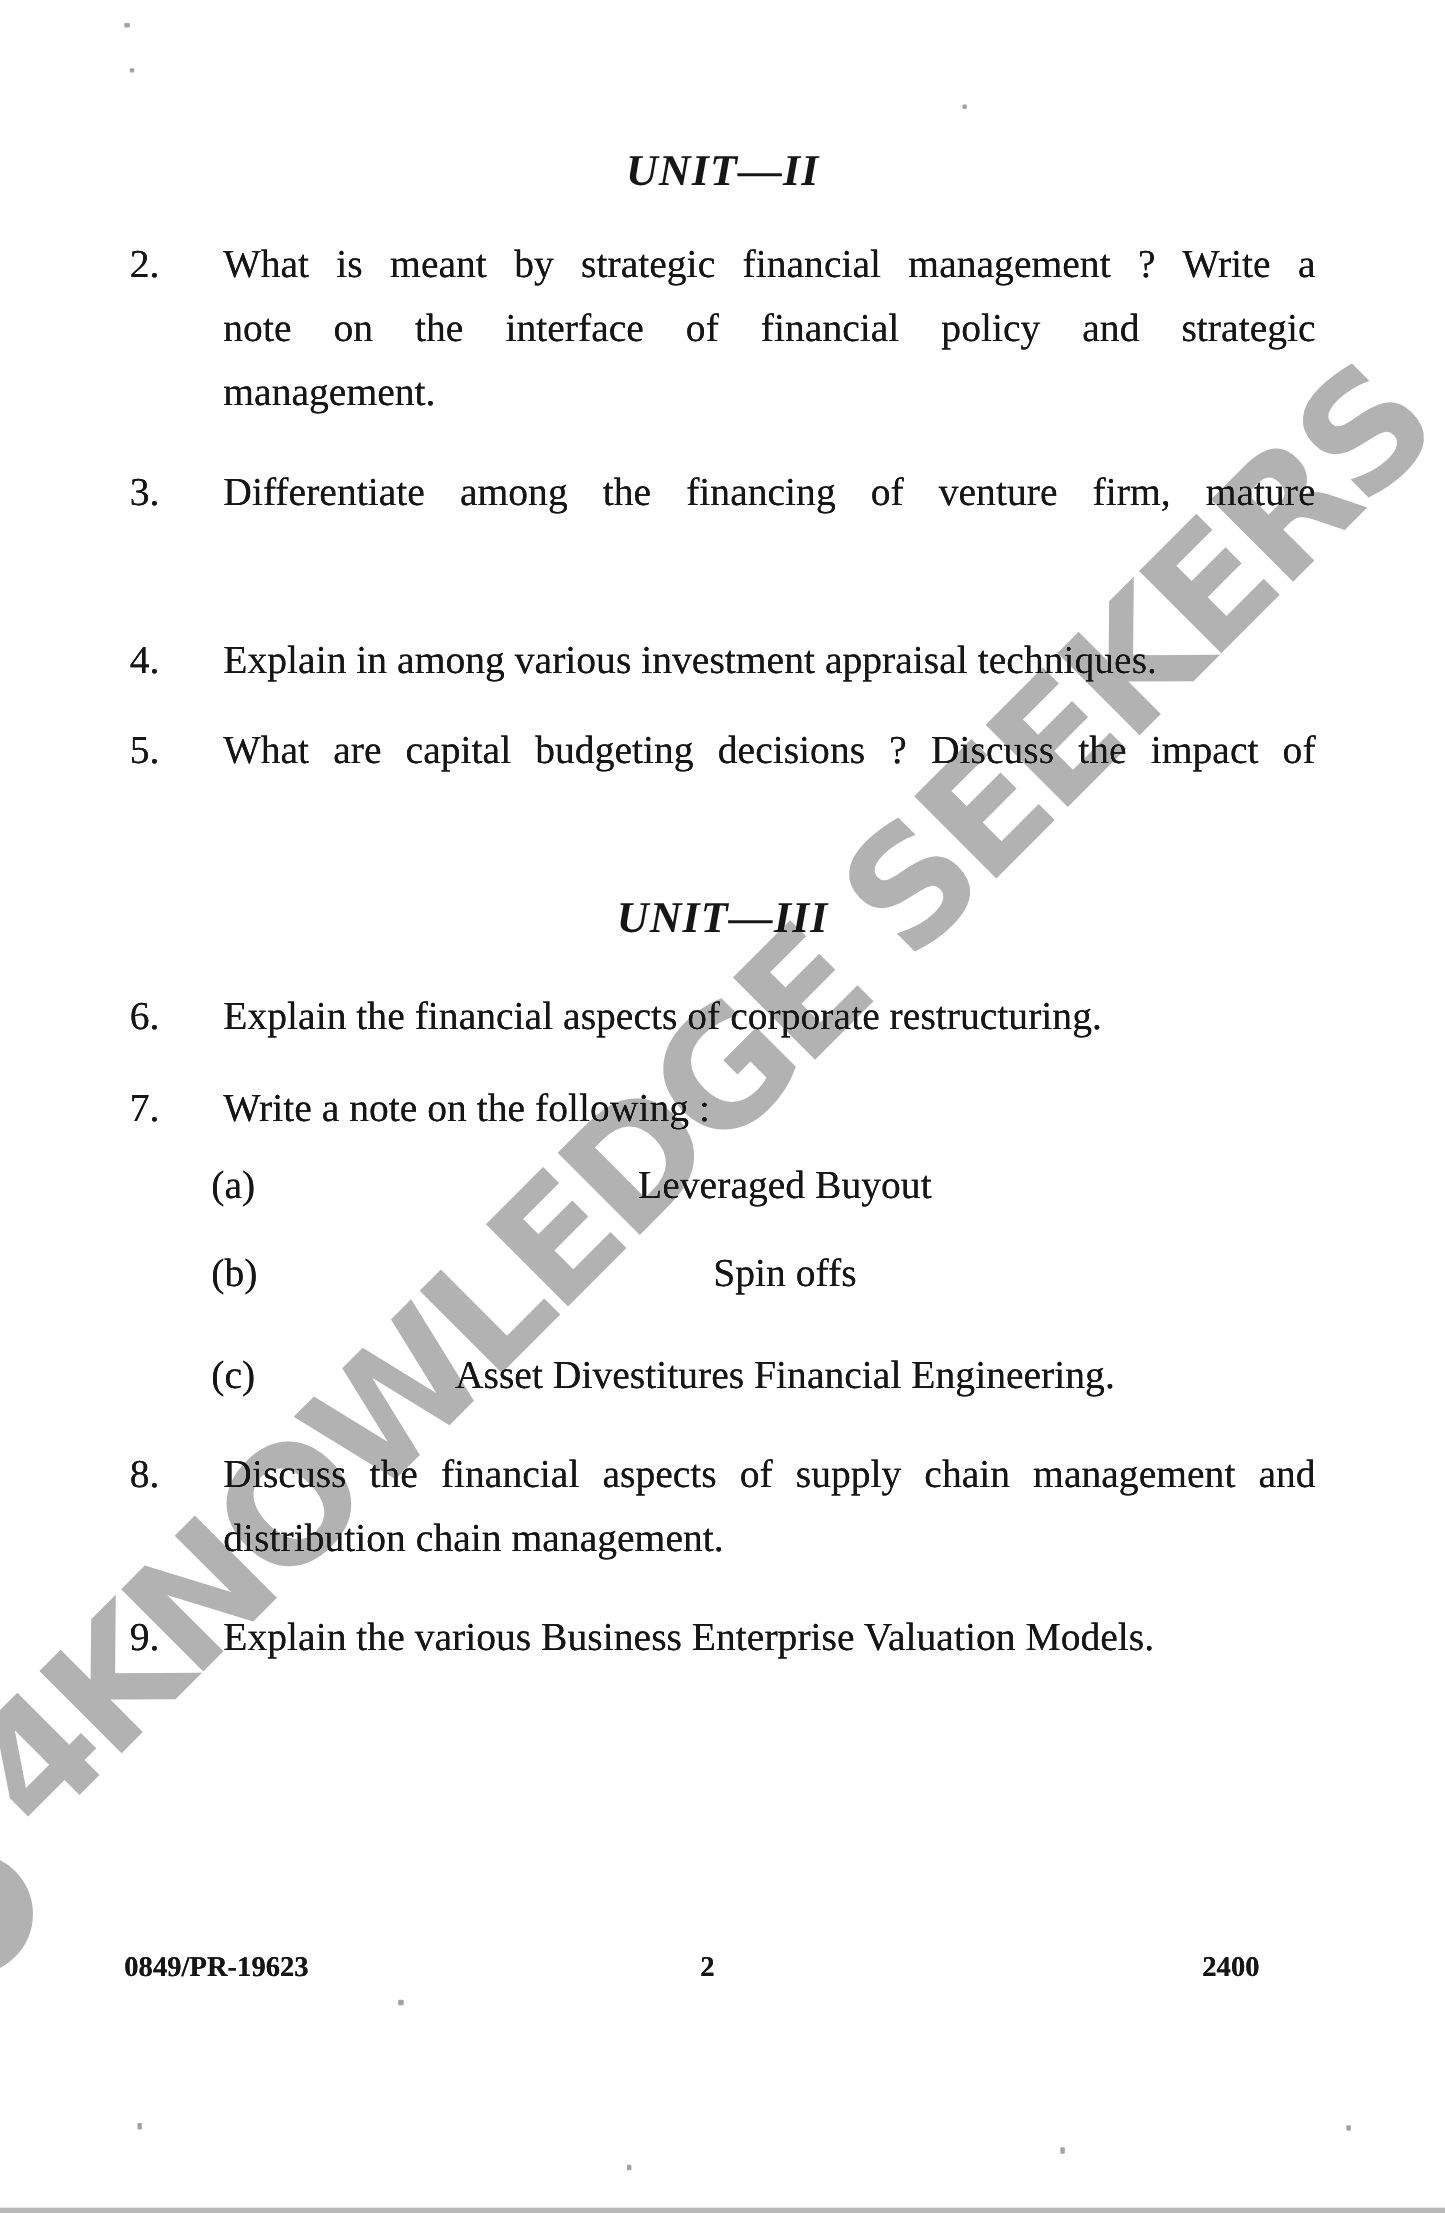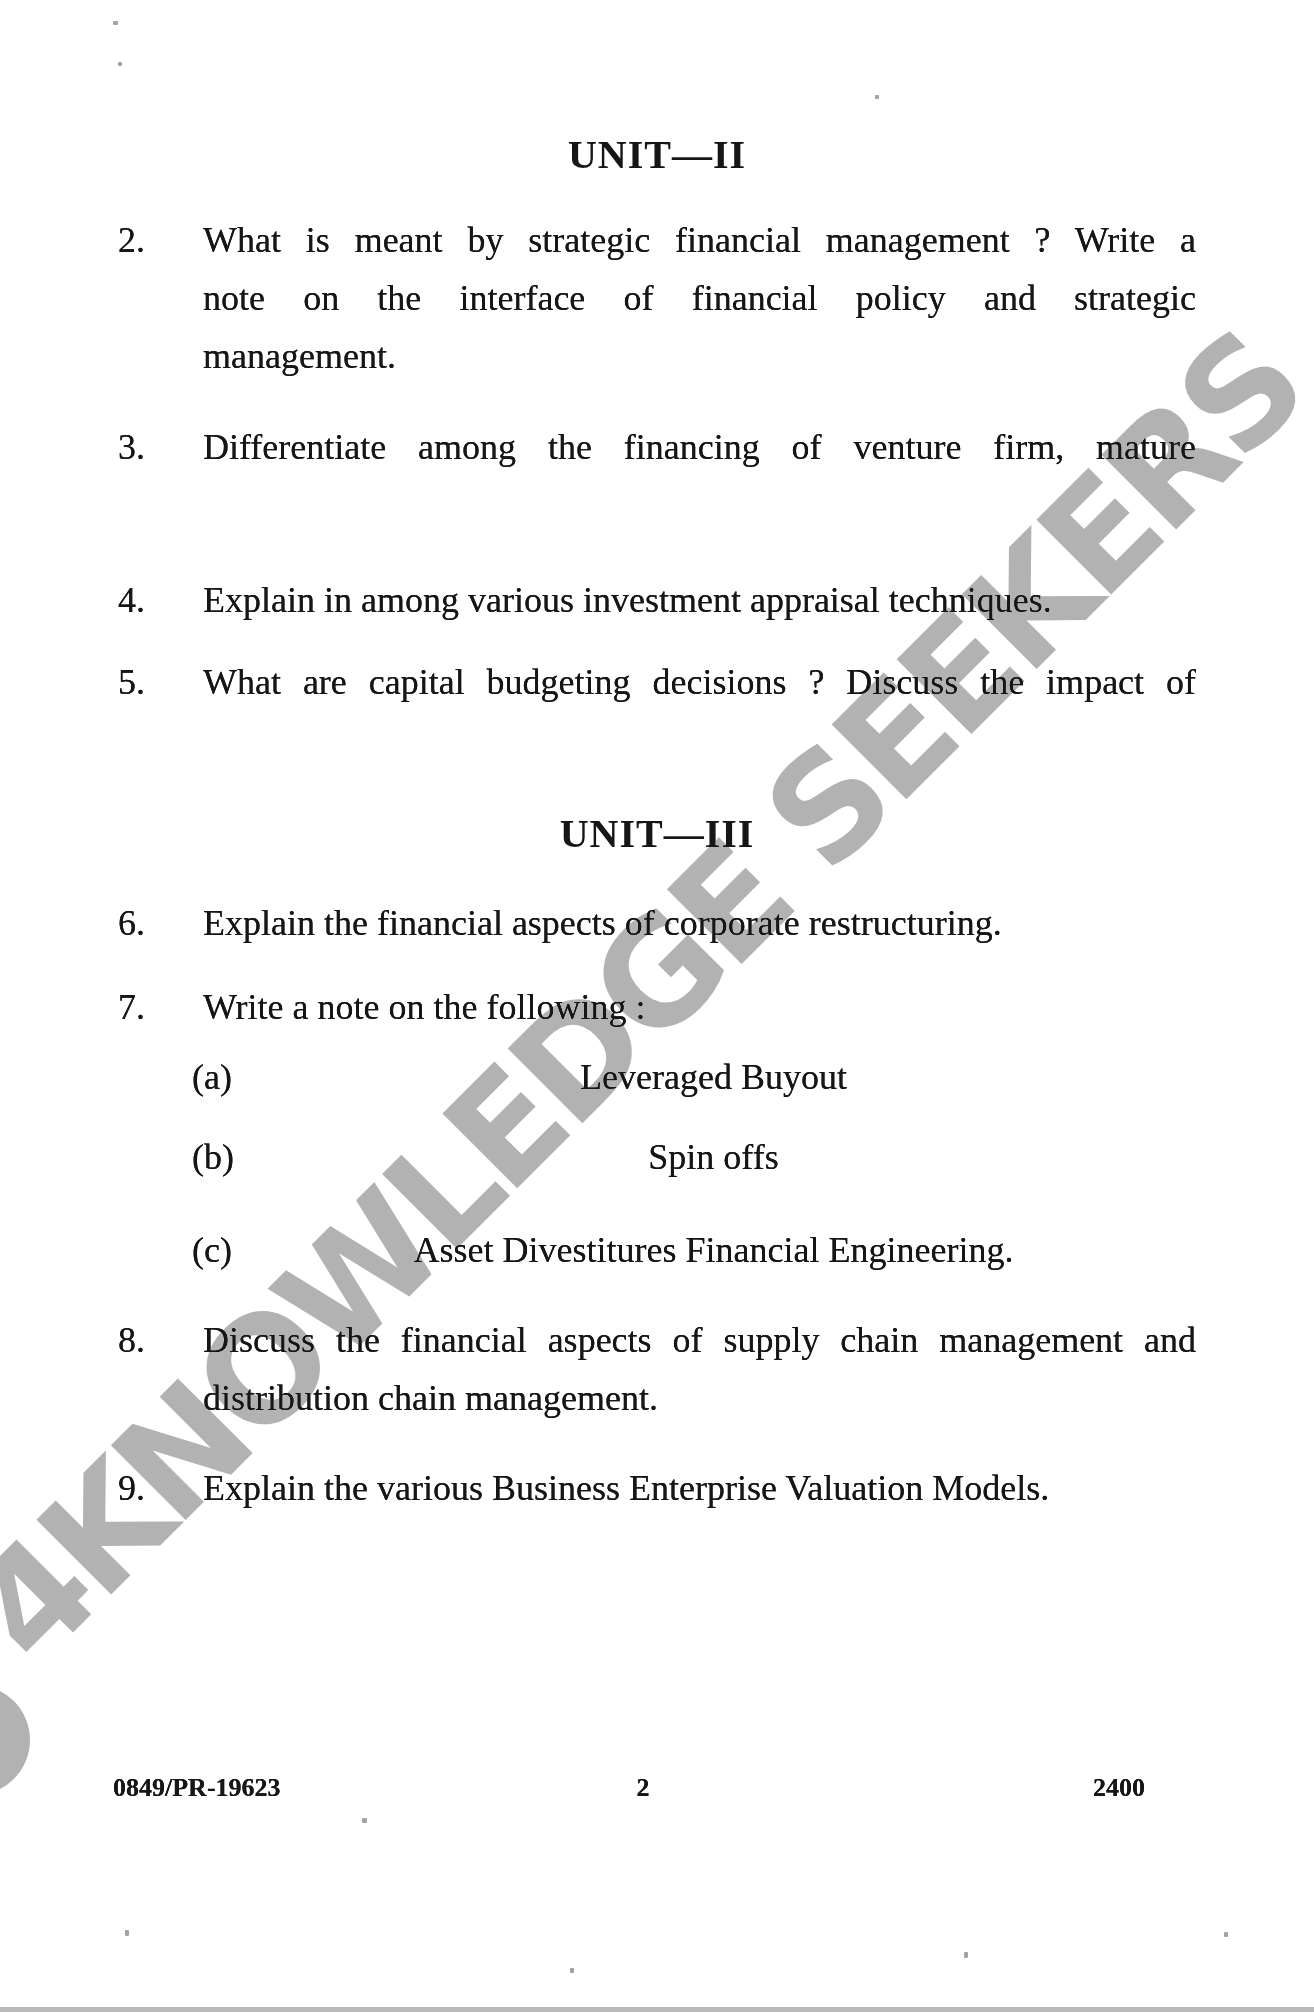--- a/index.html
+++ b/index.html
@@ -39,20 +39,21 @@
     z-index:3;
   }
   
   .unit{
     position:absolute;left:0;width:100%;
     text-align:center;
     font-weight:bold;
     font-size:40px;line-height:58px;
     letter-spacing:1px;
     z-index:2;
+    font-style:italic;
   }
   .q{
     position:absolute;left:118px;width:1078px;
     font-size:36px;line-height:58px;
     z-index:2;
     text-shadow:0 0 0.5px currentColor;
   }
   .q .num{position:absolute;left:0;top:0;}
   .q .qt{margin-left:85px;width:993px;}
   .q.sub .num{left:74px;}

